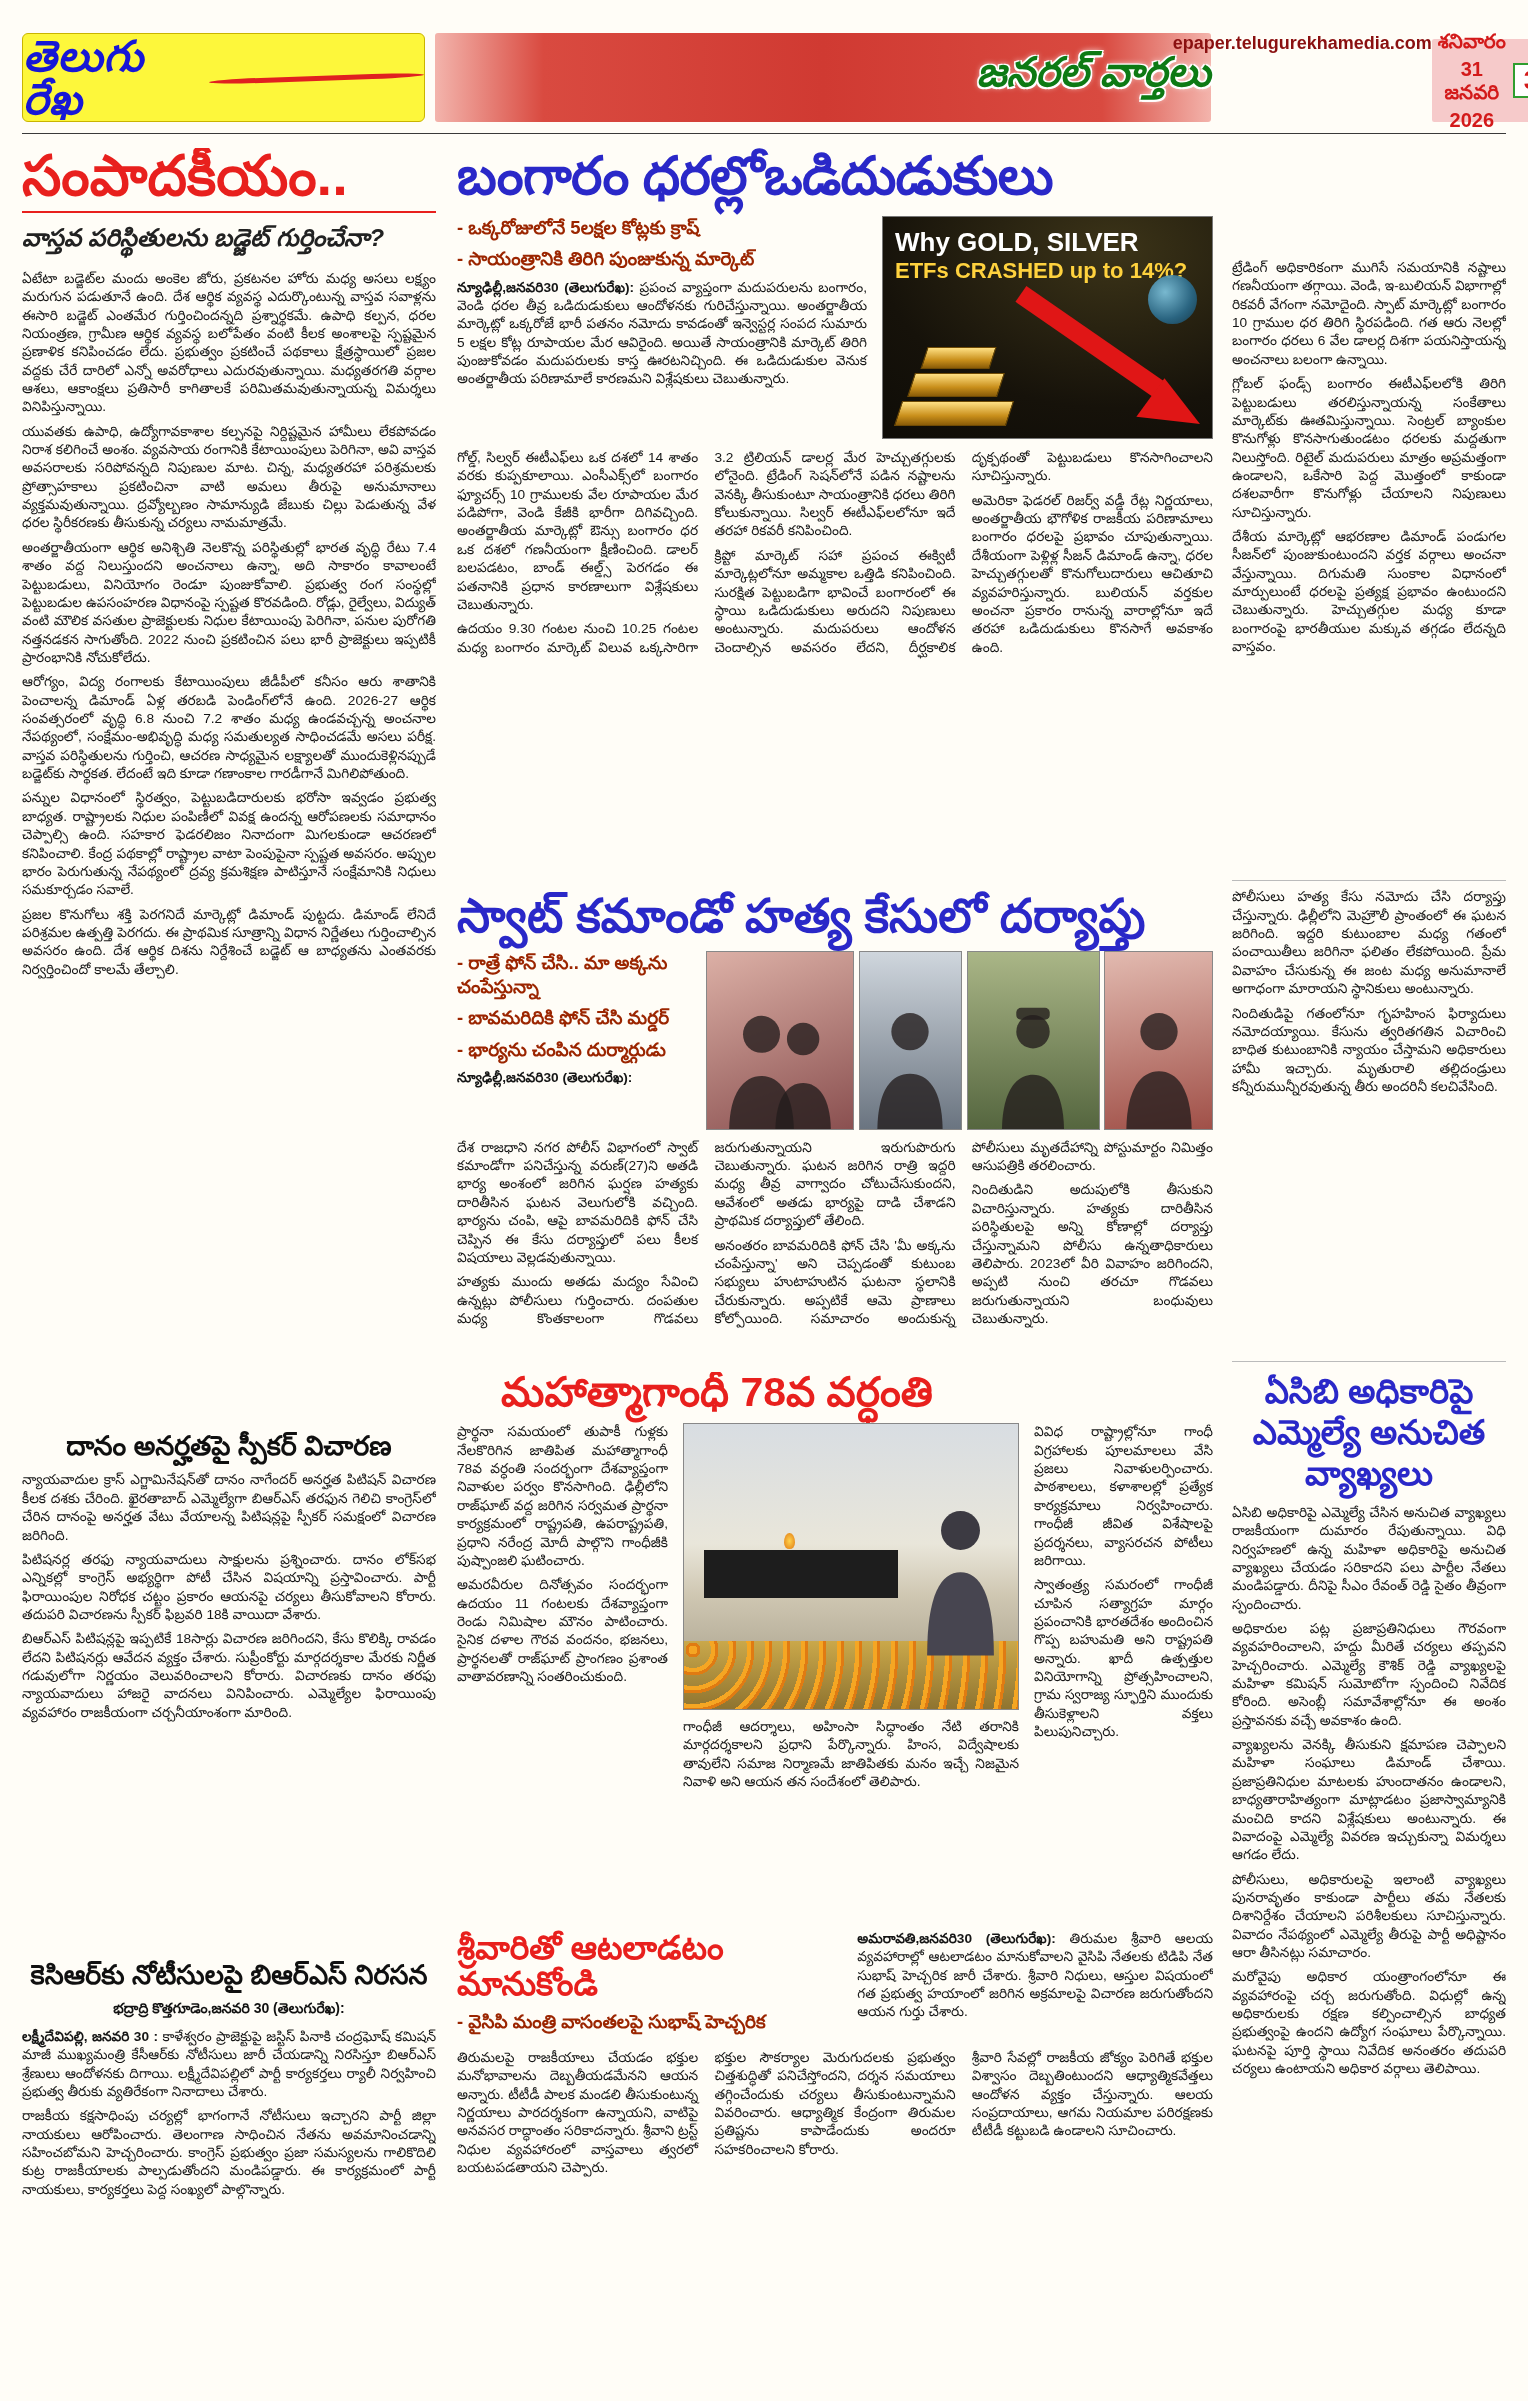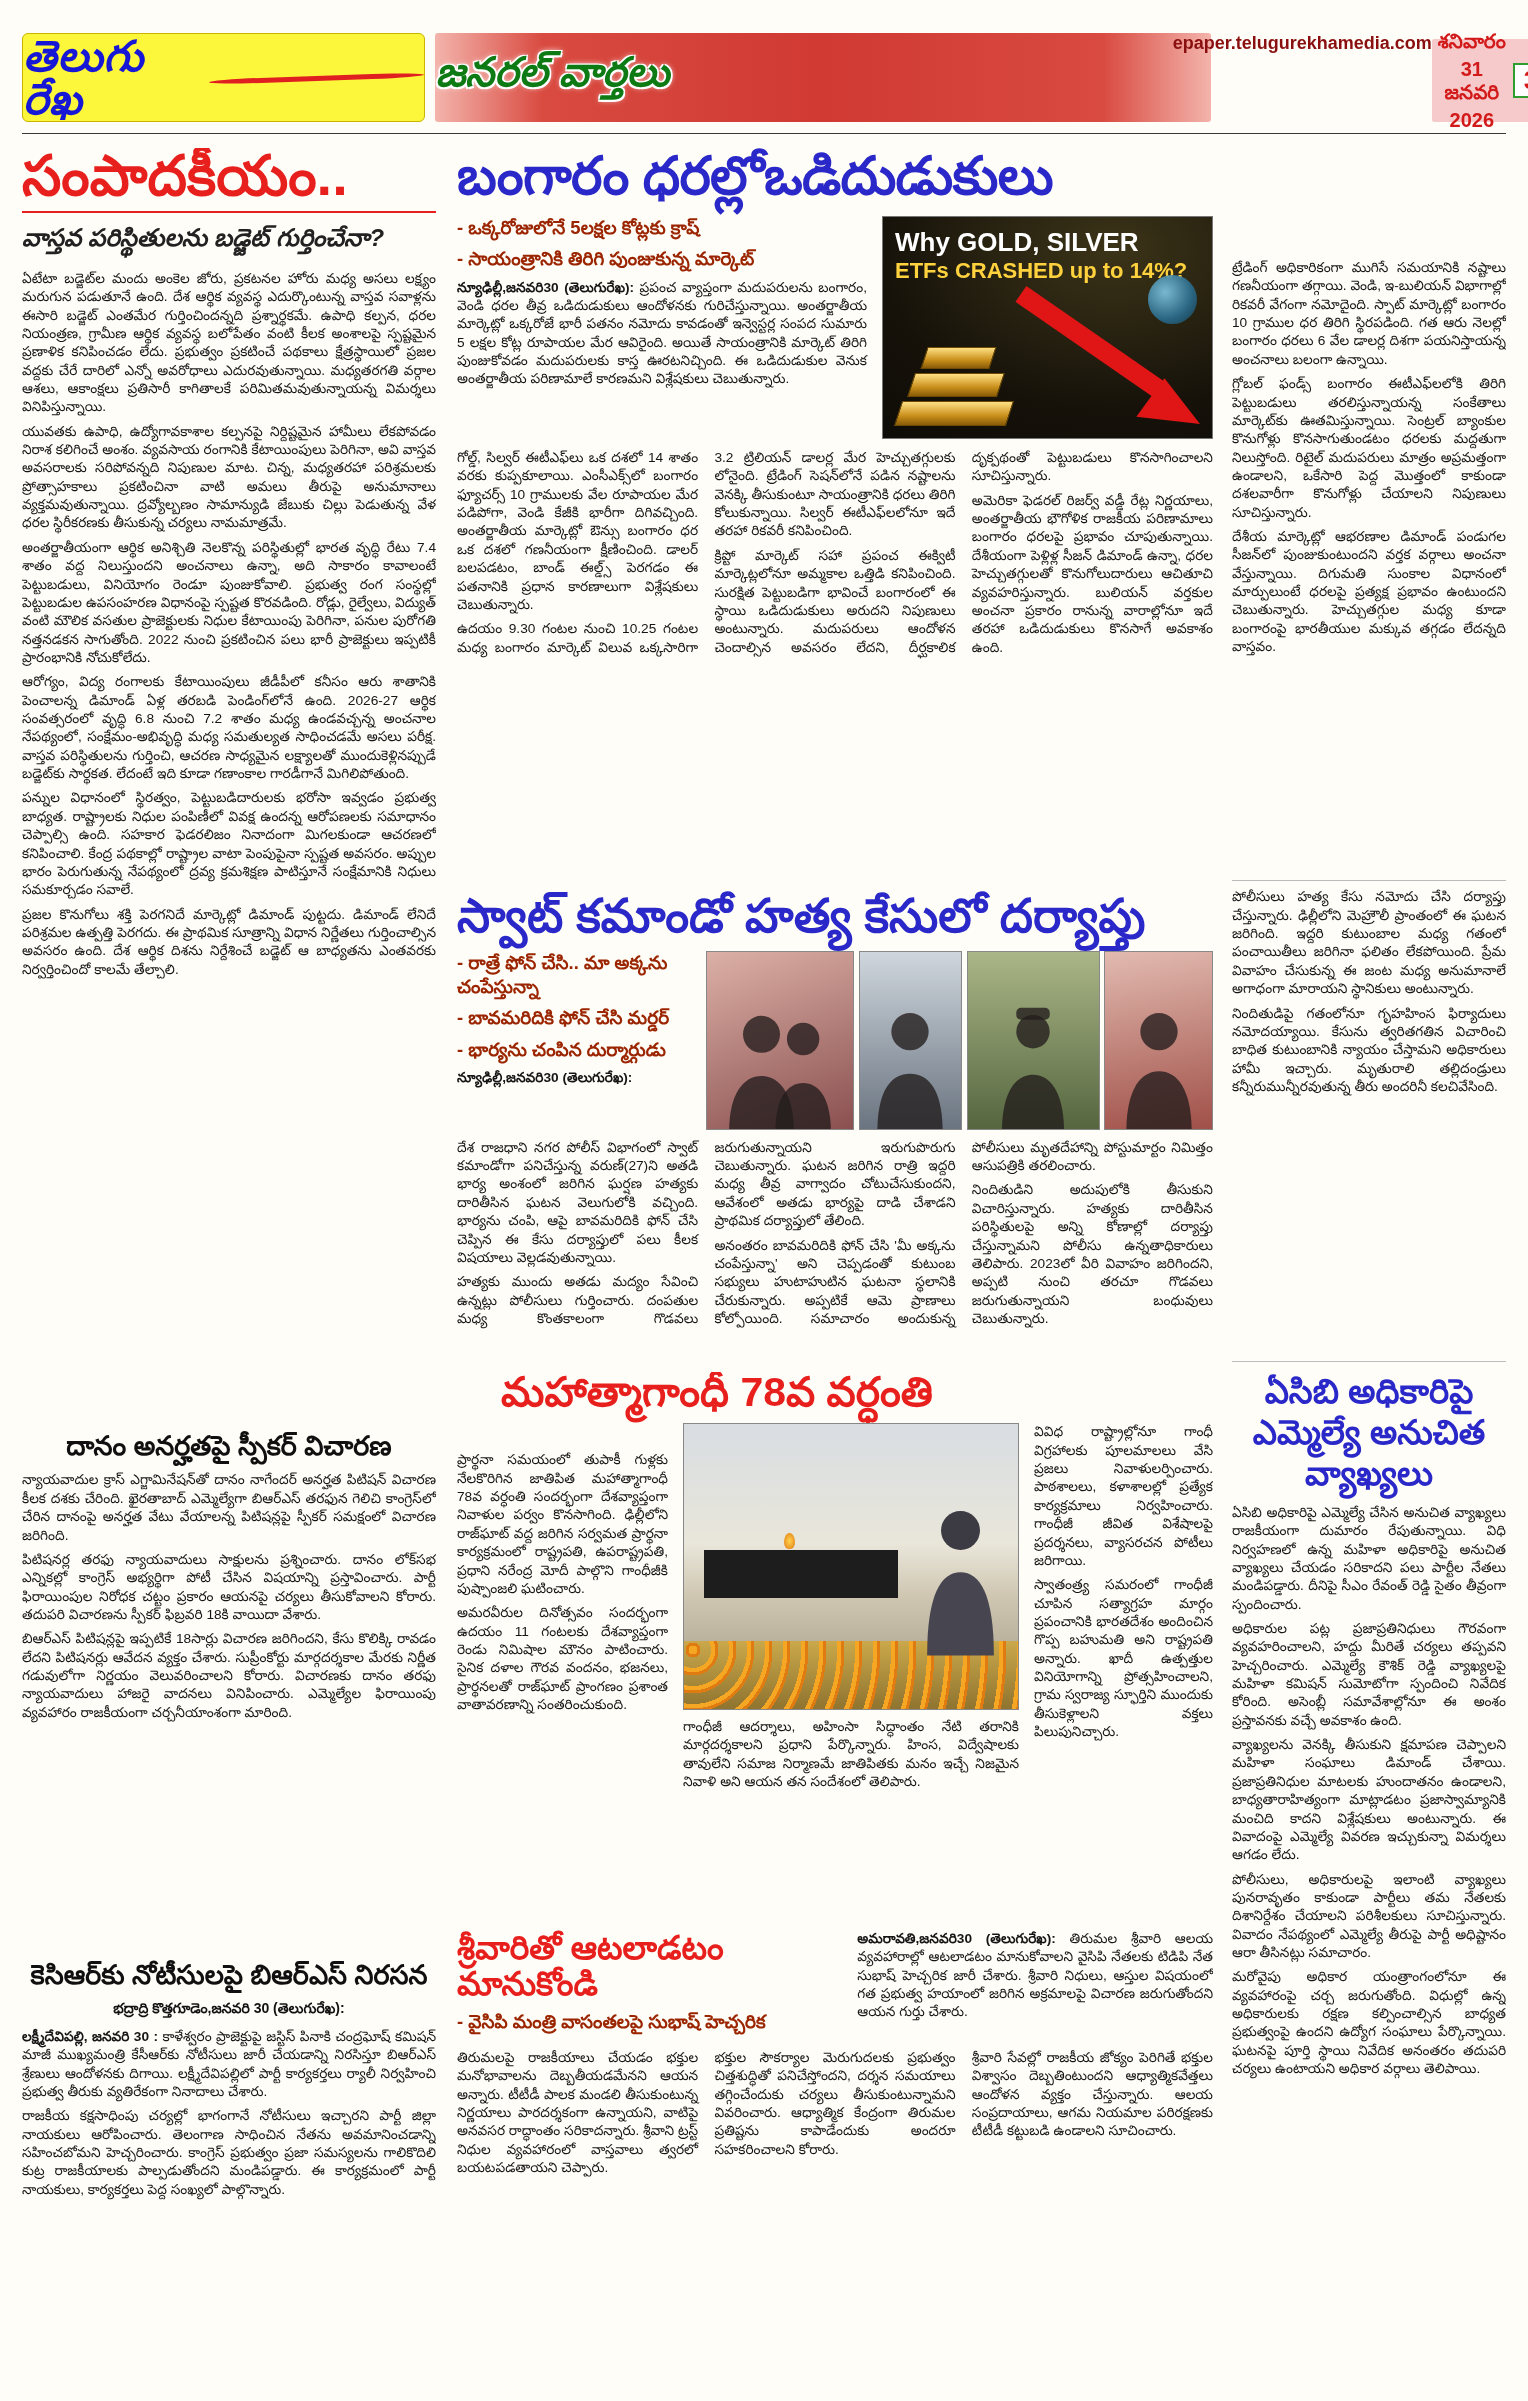--- a/index.html
+++ b/index.html
@@ -12,21 +12,21 @@
 
   
   .masthead { position:absolute; top:33px; left:22px; width:1484px; height:89px; display:flex; gap:10.4px; }
   .logo-box {
     width:403px; background:#fdf73b; border:1.5px solid #c9b400; border-radius:6px;
     display:flex; flex-direction:row; align-items:center; justify-content:center;
   }
   .logo-text { color:#1717d6; font-weight:bold; font-size:43px; font-style:italic; letter-spacing:0.7px; line-height:1; }
   .logo-swoosh { width:222px; height:5.2px; background:#e02020; border-radius:50%/100%; margin-top:3px; transform:rotate(-2deg); }
   .section-bar {
-    flex:1; display:flex; align-items:center; justify-content:flex-start;
+    flex:1; display:flex; align-items:center; justify-content:flex-end;
     background:linear-gradient(90deg,#f3b4ac 0%,#d94a40 14%,#d03a32 50%,#d94a40 86%,#f3b4ac 100%);
     border-radius:3px;
   }
   .section-title {
     color:#0d7a14; font-weight:800; font-size:41px; font-style:italic;
     text-shadow:1.5px 1.5px 0 #fff,-1.5px -1.5px 0 #fff,1.5px -1.5px 0 #fff,-1.5px 1.5px 0 #fff,0 0 6px #fff;
   }
   .head-right { width:285px; display:flex; flex-direction:row; justify-content:center; }
   .site-url { color:#8a1010; font-weight:700; font-size:18px; text-align:center; }
   .date-strip { display:flex; align-items:center; gap:7.4px; background:#f6caca; padding:3.7px 6px; margin-top:6px; border-radius:2.2px; }
@@ -87,21 +87,21 @@
   .ph1 { width:30%; background:linear-gradient(160deg,#dcb0a6,#8a5050); }
   .ph2 { width:21%; background:linear-gradient(180deg,#cfd6dd,#6a7480); }
   .ph3 { width:27%; background:linear-gradient(180deg,#aab687,#55663f); }
   .ph4 { width:22%; background:linear-gradient(170deg,#e2bab0,#a05048); }
   .art-swat .cols3 { height:203px; }
 
   
   .art-gandhi { height:558px; overflow:hidden; }
   .gandhi-head { margin:0 0 10.4px 44px; font-size:41px; font-weight:800; color:#e8201d; line-height:1; }
   .gandhi-row { display:flex; gap:15px; }
-  .gandhi-c1 { width:211px; flex:none;margin-top:28px; }
+  .gandhi-c1 { width:211px; flex:none; }
   .gandhi-c2 { width:336px; flex:none; }
   .gandhi-c3 { flex:1; }
   .gandhi-img { width:336px; height:287px; position:relative; overflow:hidden; border:0.7px solid #888; margin-bottom:7.4px;
     background:linear-gradient(180deg,#d8dde2 0%,#e9e6da 42%,#cfc7b2 60%,#9c9480 100%); }
   .gm-plat { position:absolute; left:6%; top:44%; width:58%; height:17%; background:#1d1d1d; }
   .gm-flame { position:absolute; left:30%; top:38%; width:10.4px; height:16.3px; border-radius:50% 50% 50% 50%/60% 60% 40% 40%; background:radial-gradient(#ffd34d,#e07812); }
   .gm-flowers { position:absolute; bottom:0; width:100%; height:24%;
     background:repeating-radial-gradient(circle at 9px 9px, #f5a623 0 4.4px, #e07b12 4.4px 7.4px, rgba(0,0,0,0) 7.4px 18px), linear-gradient(#caa84a,#8f7430); }
   .gm-person { position:absolute; right:4%; bottom:18%; }
 

